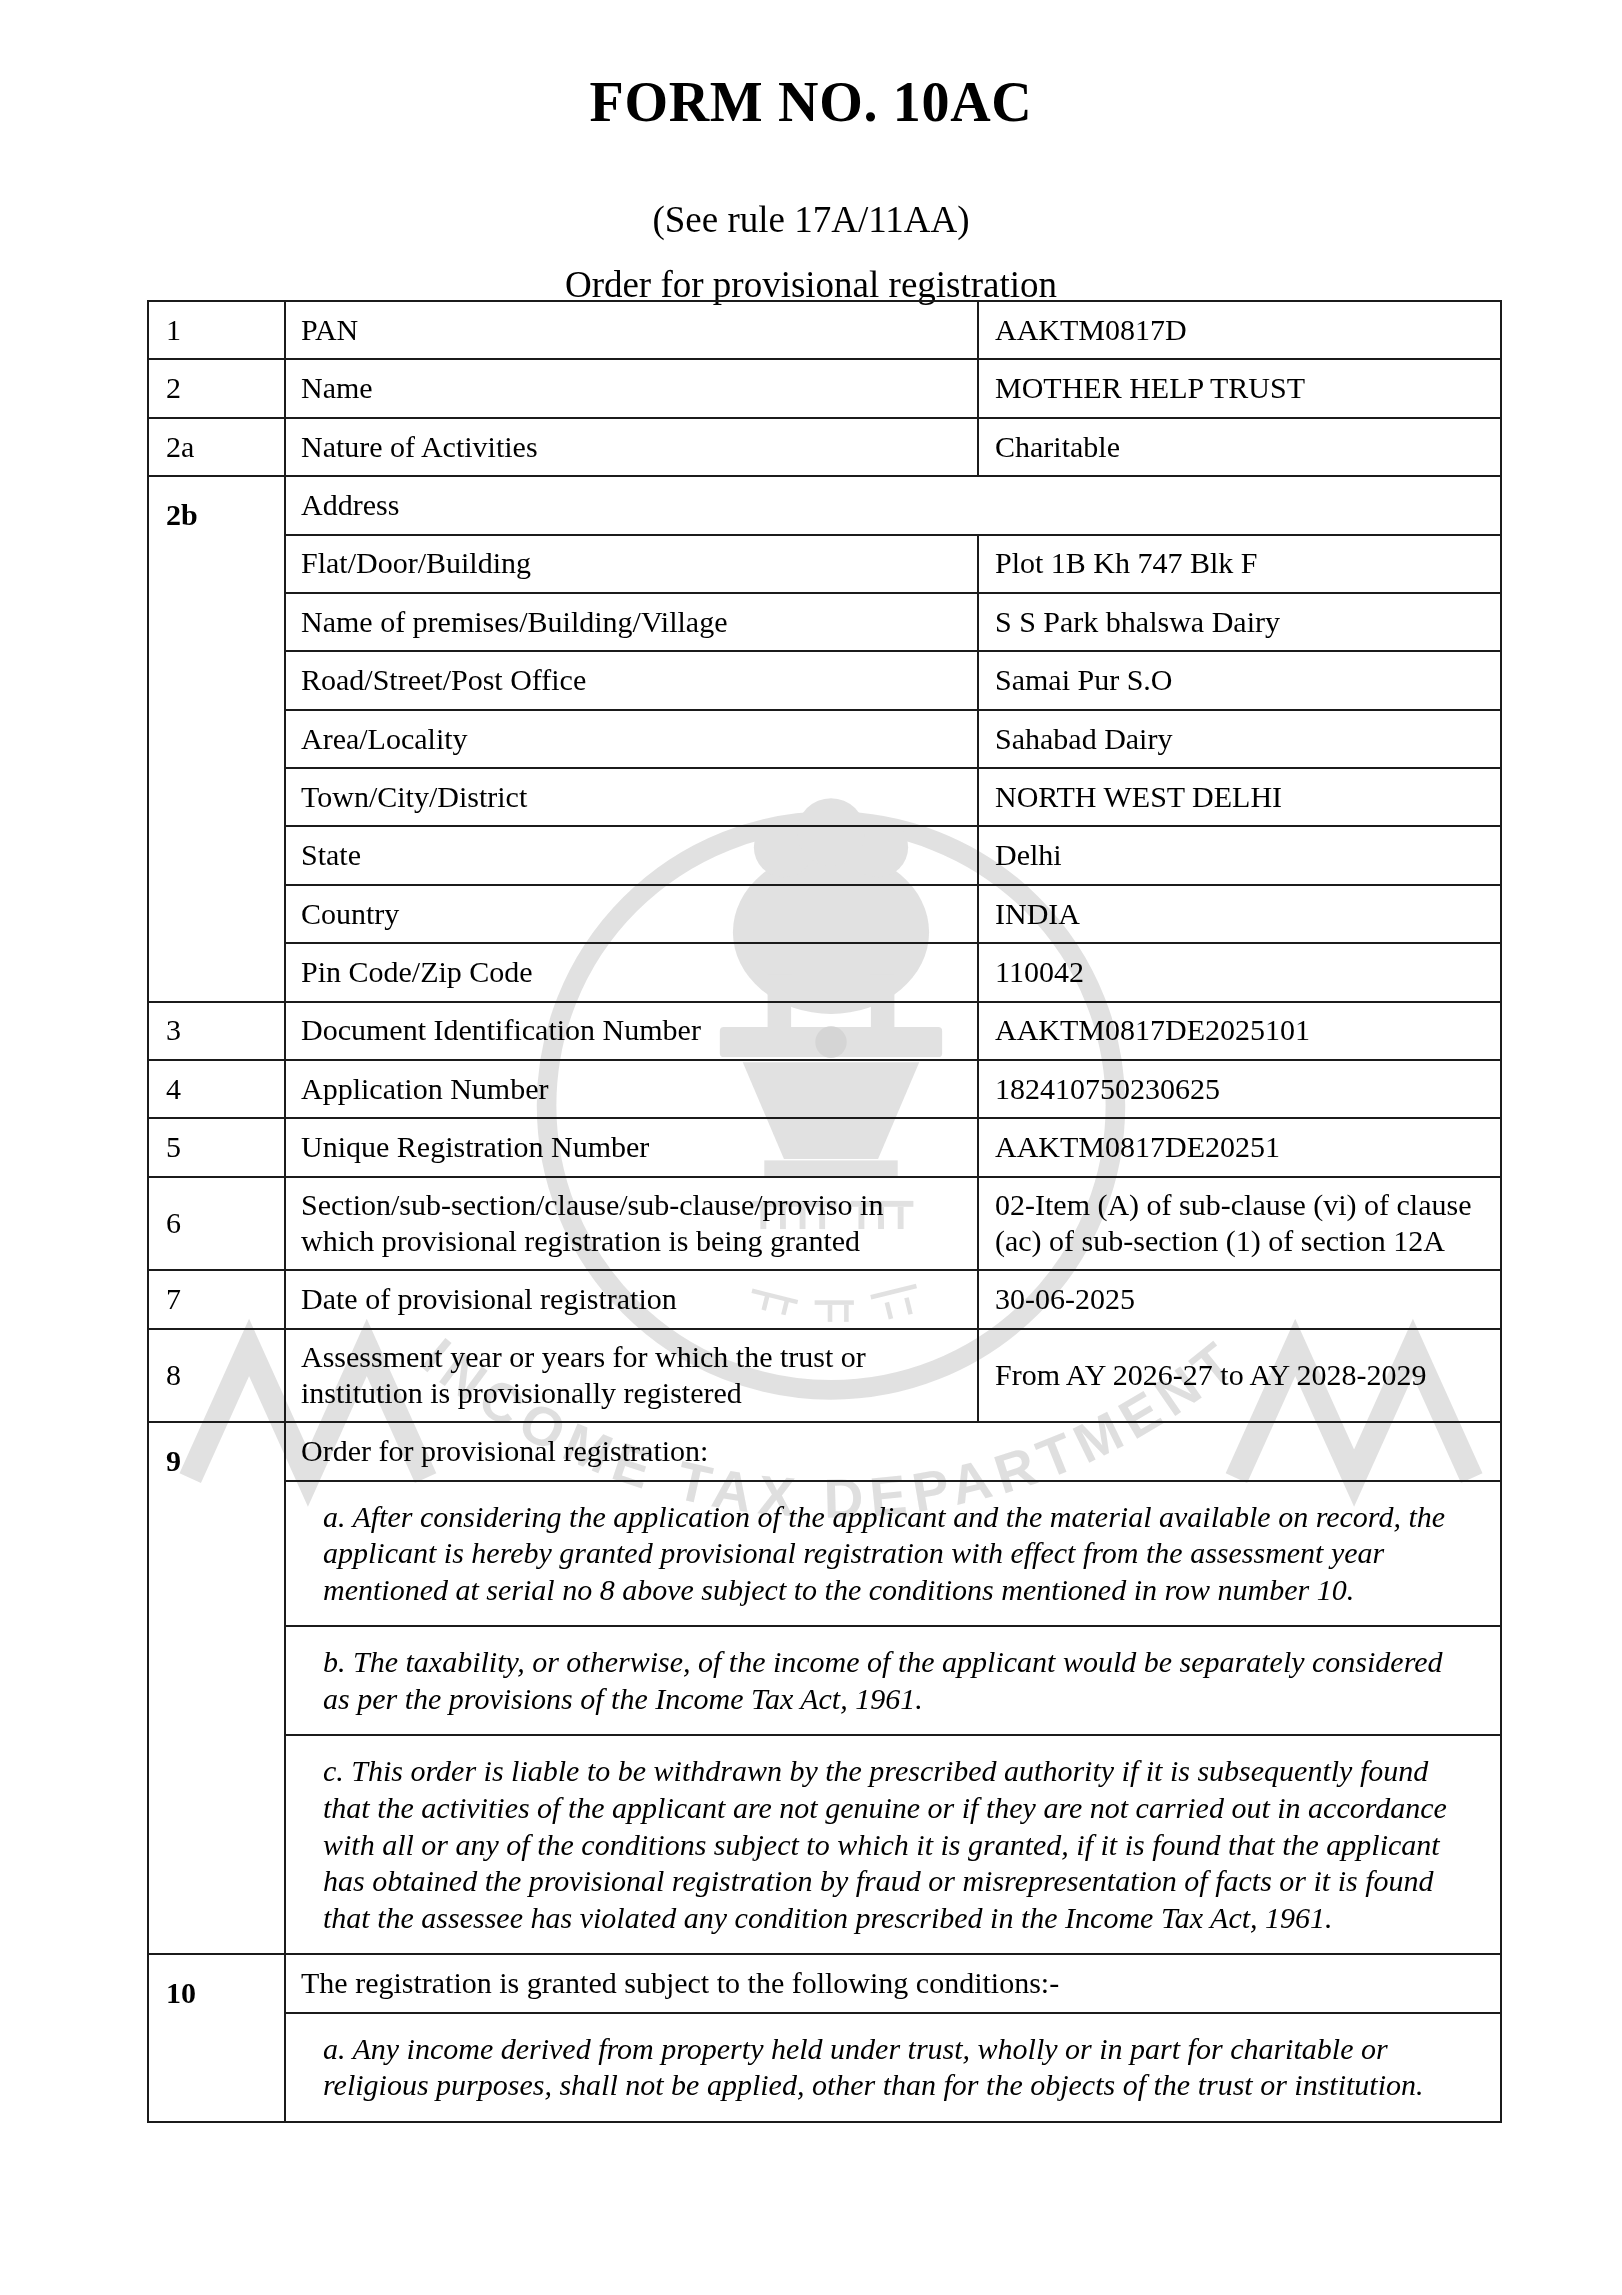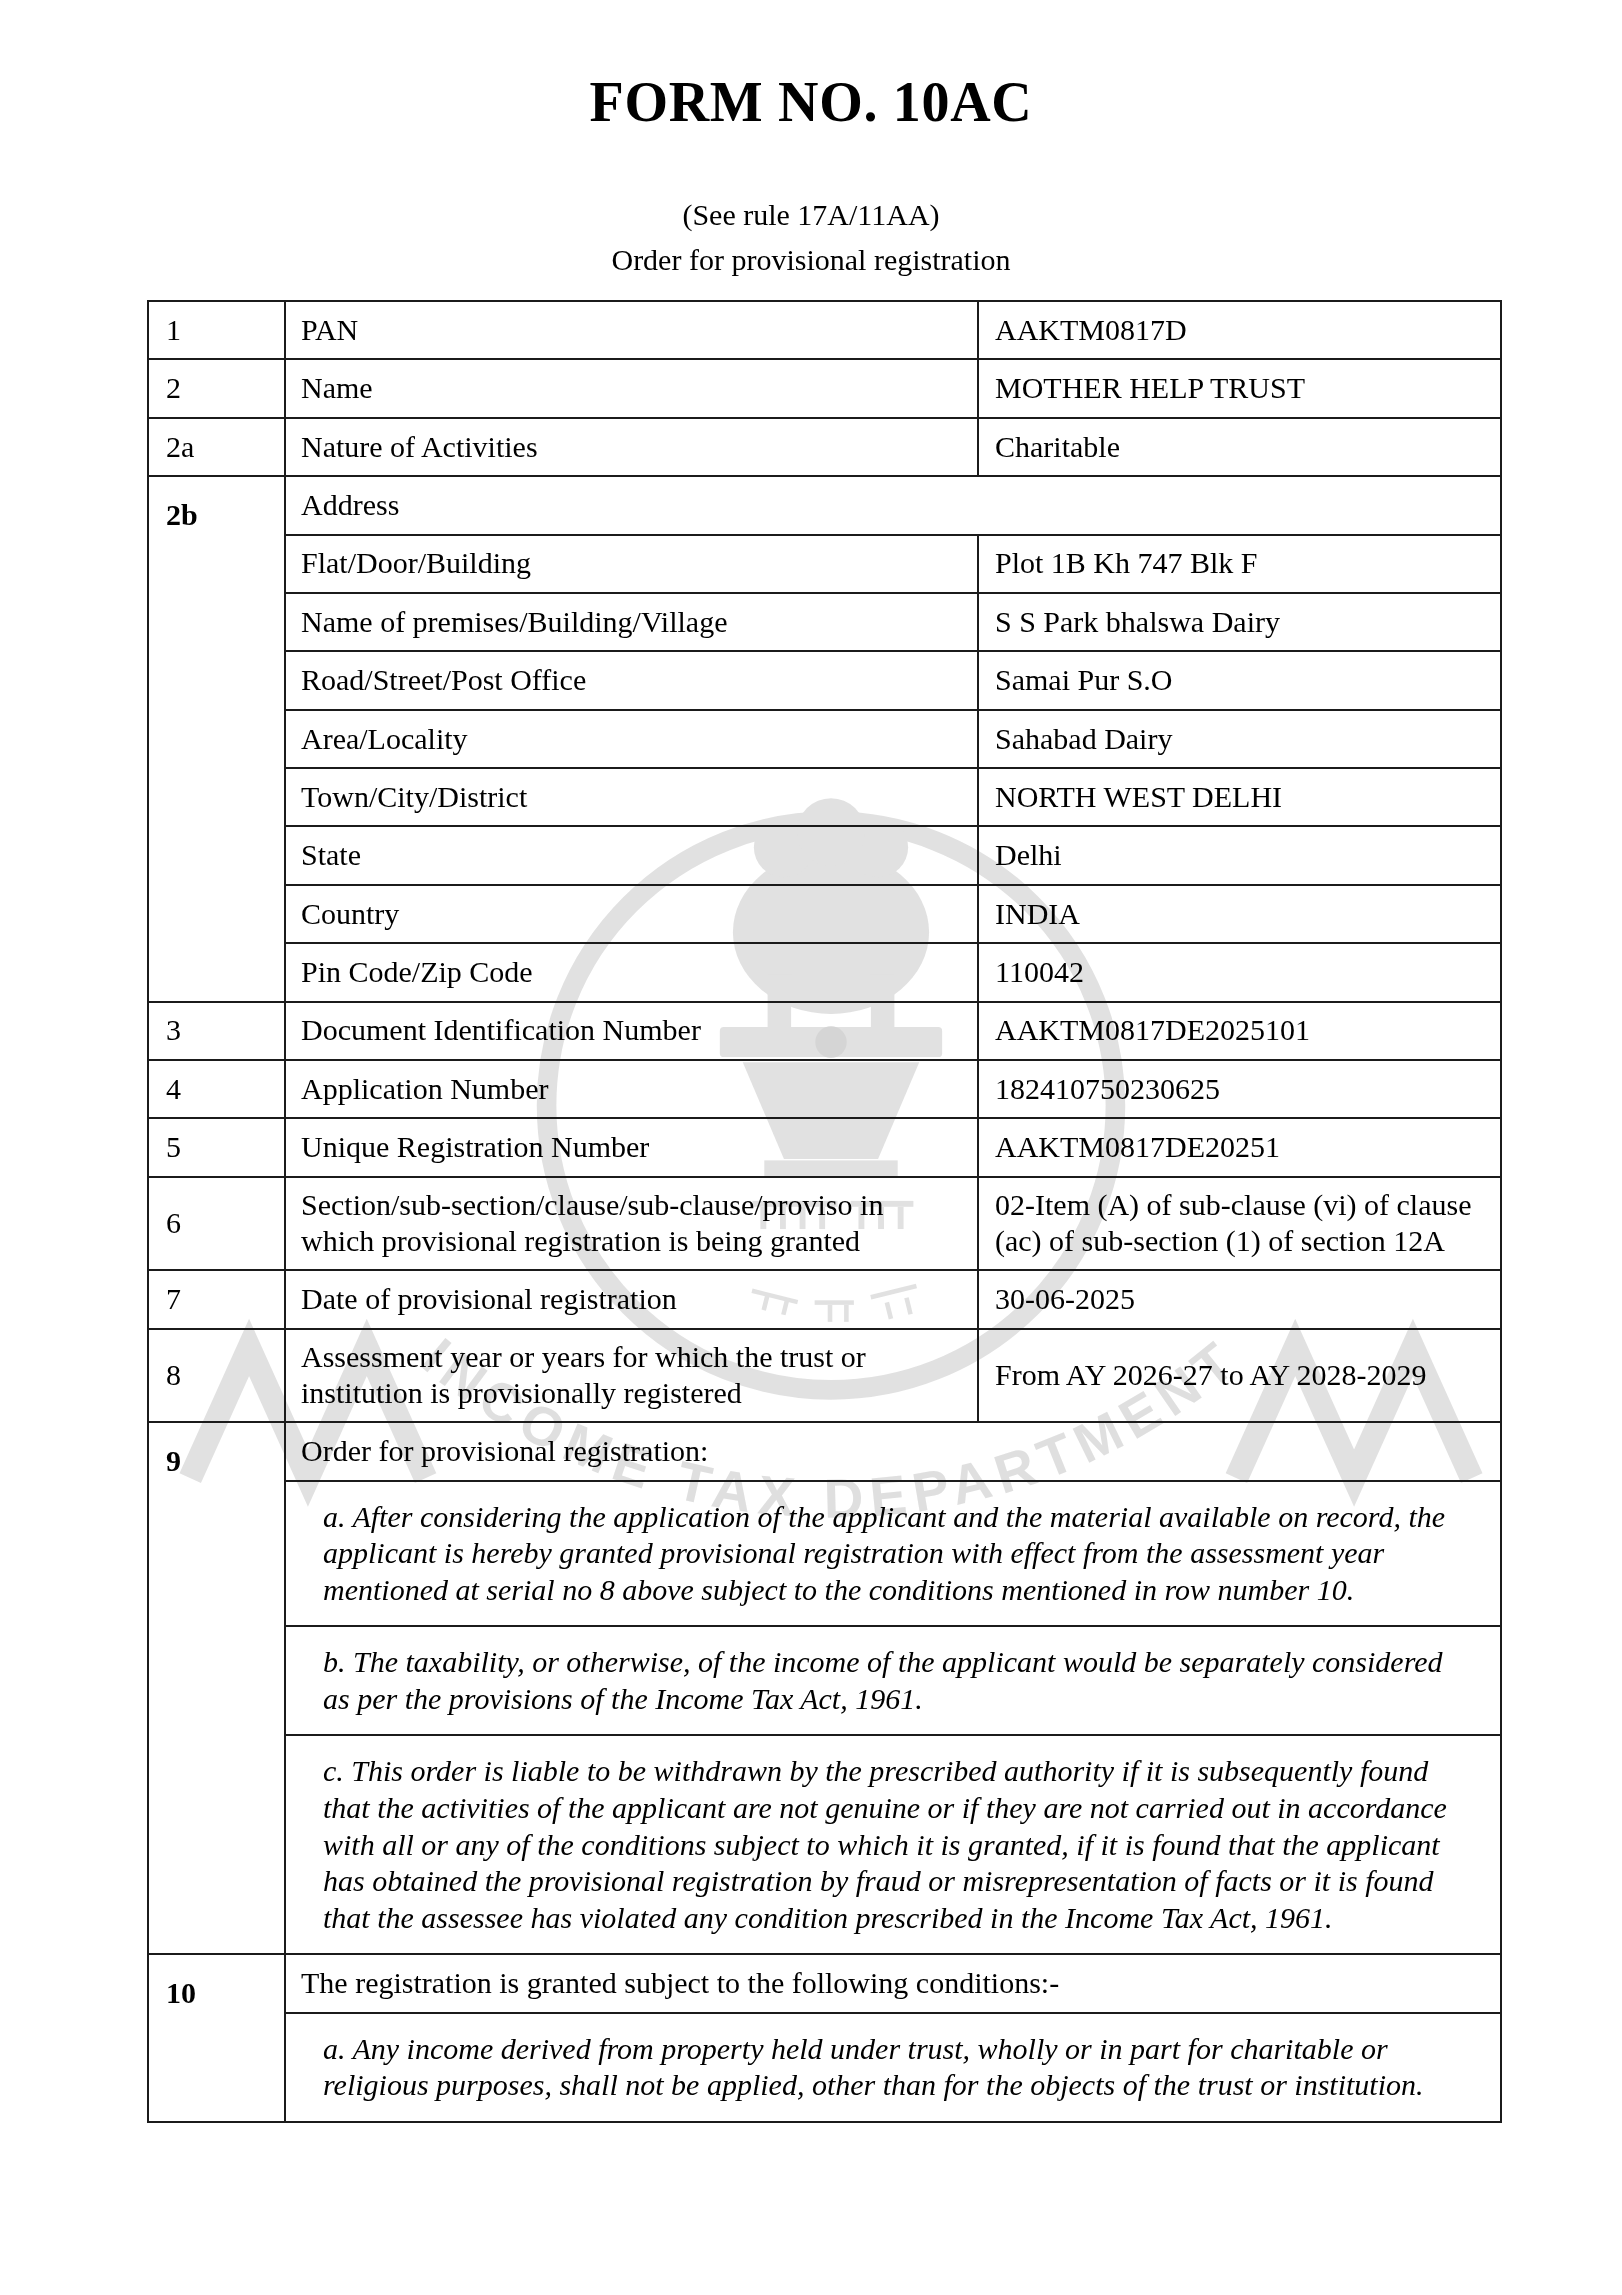--- a/index.html
+++ b/index.html
@@ -15,24 +15,24 @@
   .content { position: relative; z-index: 1; }
 
   .title {
     margin: 12px; padding-top: 58px;
     text-align: center;
     font-size: 56px; font-weight: 700;
     letter-spacing: 0.7px;
   }
   .subtitle {
     text-align: center;
-    font-size: 30px;
+    font-size: 37px;
     margin-top: 64px;
   }
-  .subtitle.order { margin-top: 11px; }
+  .subtitle.order { margin-top: 22px; }
 
   table.regtable {
     position: absolute;
     left: 147px; top: 288px;
     width: 1354px;
     border-collapse: collapse;
     table-layout: fixed;
     background: transparent;
   }
   col.c1 { width: 137px; }

